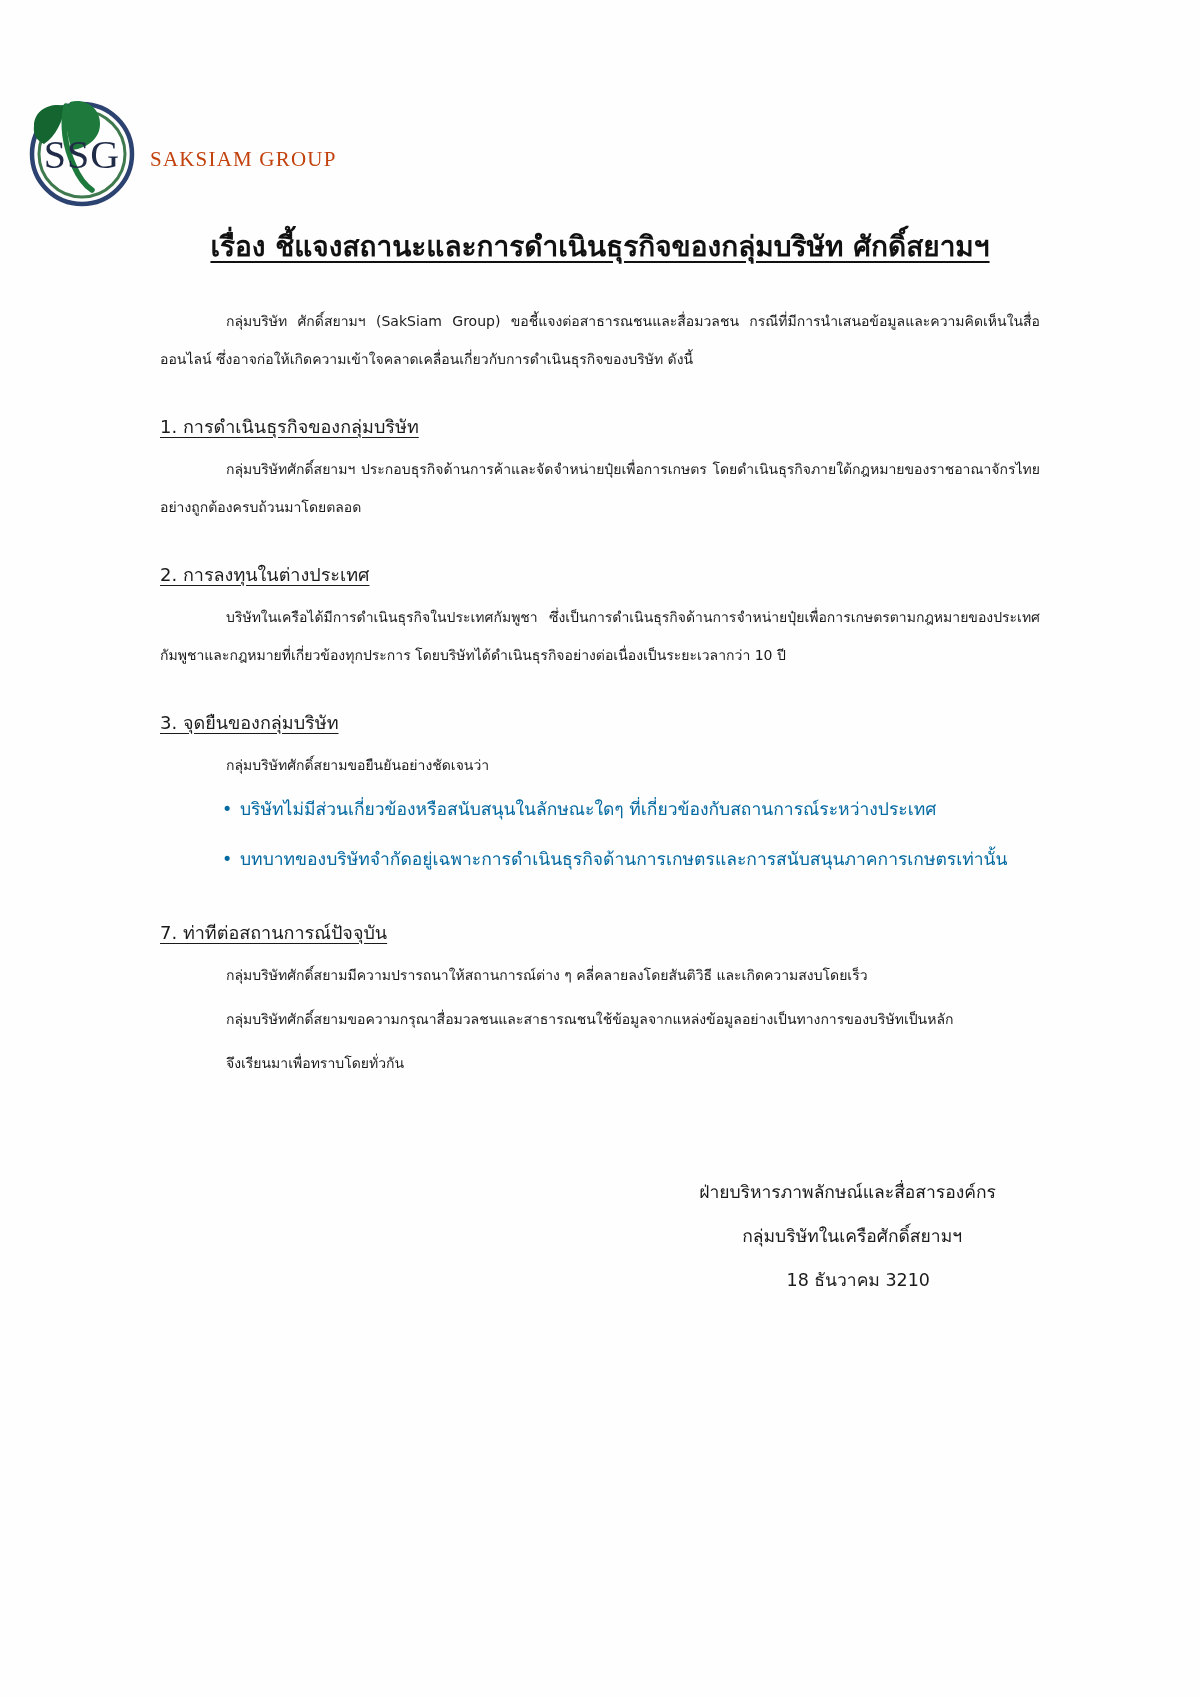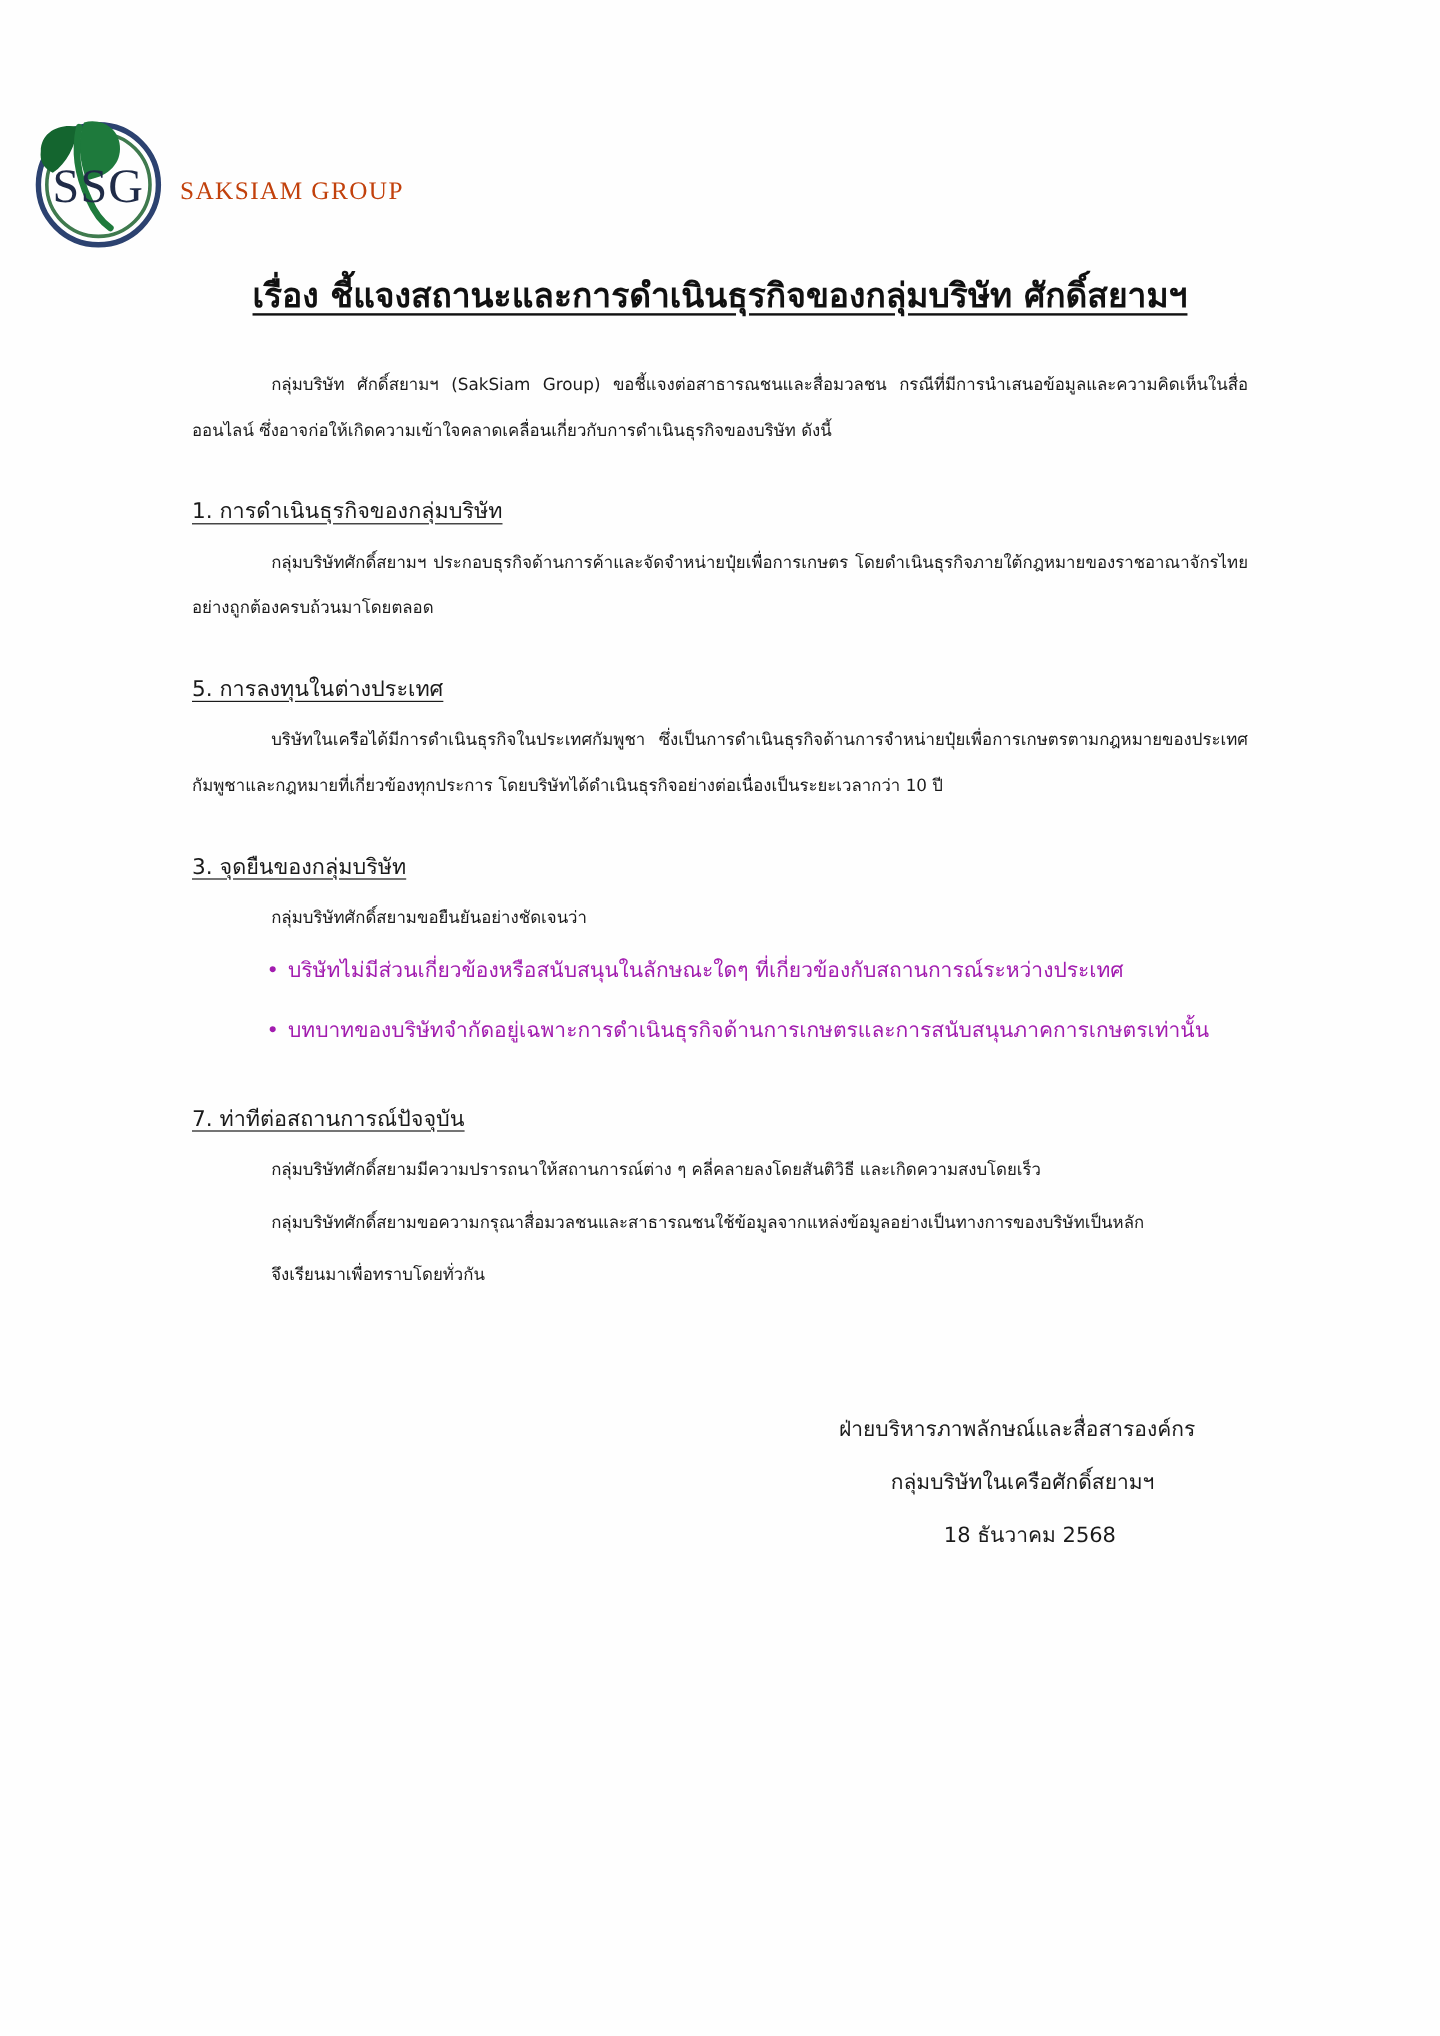--- a/index.html
+++ b/index.html
@@ -75,21 +75,21 @@
     display: block;
   }
   .heading span.h-underline {
     text-decoration: underline;
     text-underline-offset: 4px;
   }
   ul.bullets { list-style: none; margin: 4px 0 4px 0; }
   ul.bullets li {
     font-size: 17.5px;
     line-height: 38px;
-    color: #a21caf;
+    color: #0369a1;
     padding-left: 80px;
     position: relative;
     margin-bottom: 12px;
   }
   ul.bullets li::before {
     content: "•";
     position: absolute;
     left: 62px;
     top: 0;
   }
@@ -147,21 +147,21 @@
     <div class="spacer-sm"></div>
 
     <div class="heading">
       <span class="h-underline">1. การดำเนินธุรกิจของกลุ่มบริษัท</span>
     </div>
     <p class="para indent">กลุ่มบริษัทศักดิ์สยามฯ ประกอบธุรกิจด้านการค้าและจัดจำหน่ายปุ๋ยเพื่อการเกษตร โดยดำเนินธุรกิจภายใต้กฎหมายของราชอาณาจักรไทยอย่างถูกต้องครบถ้วนมาโดยตลอด</p>
 
     <div class="spacer-sm"></div>
 
     <div class="heading">
-      <span class="h-underline">5. การลงทุนในต่างประเทศ</span>
+      <span class="h-underline">2. การลงทุนในต่างประเทศ</span>
     </div>
     <p class="para indent">บริษัทในเครือได้มีการดำเนินธุรกิจในประเทศกัมพูชา ซึ่งเป็นการดำเนินธุรกิจด้านการจำหน่ายปุ๋ยเพื่อการเกษตรตามกฎหมายของประเทศกัมพูชาและกฎหมายที่เกี่ยวข้องทุกประการ โดยบริษัทได้ดำเนินธุรกิจอย่างต่อเนื่องเป็นระยะเวลากว่า 10 ปี</p>
 
     <div class="spacer-sm"></div>
 
     <div class="heading">
       <span class="h-underline">3. จุดยืนของกลุ่มบริษัท</span>
     </div>
     <p class="para indent">กลุ่มบริษัทศักดิ์สยามขอยืนยันอย่างชัดเจนว่า</p>
     <ul class="bullets">
@@ -176,16 +176,16 @@
     </div>
     <p class="para indent">กลุ่มบริษัทศักดิ์สยามมีความปรารถนาให้สถานการณ์ต่าง ๆ คลี่คลายลงโดยสันติวิธี และเกิดความสงบโดยเร็ว</p>
     <p class="para indent">กลุ่มบริษัทศักดิ์สยามขอความกรุณาสื่อมวลชนและสาธารณชนใช้ข้อมูลจากแหล่งข้อมูลอย่างเป็นทางการของบริษัทเป็นหลัก</p>
     <p class="para indent">จึงเรียนมาเพื่อทราบโดยทั่วกัน</p>
 
   </div>
 
   <div class="signature">
     <div class="sig-line-1">ฝ่ายบริหารภาพลักษณ์และสื่อสารองค์กร</div>
     <div class="sig-line-2">กลุ่มบริษัทในเครือศักดิ์สยามฯ</div>
-    <div class="sig-line-3">18 ธันวาคม 2568</div>
+    <div class="sig-line-3">18 ธันวาคม 3210</div>
   </div>
 
 </div>
 
 </body></html>

